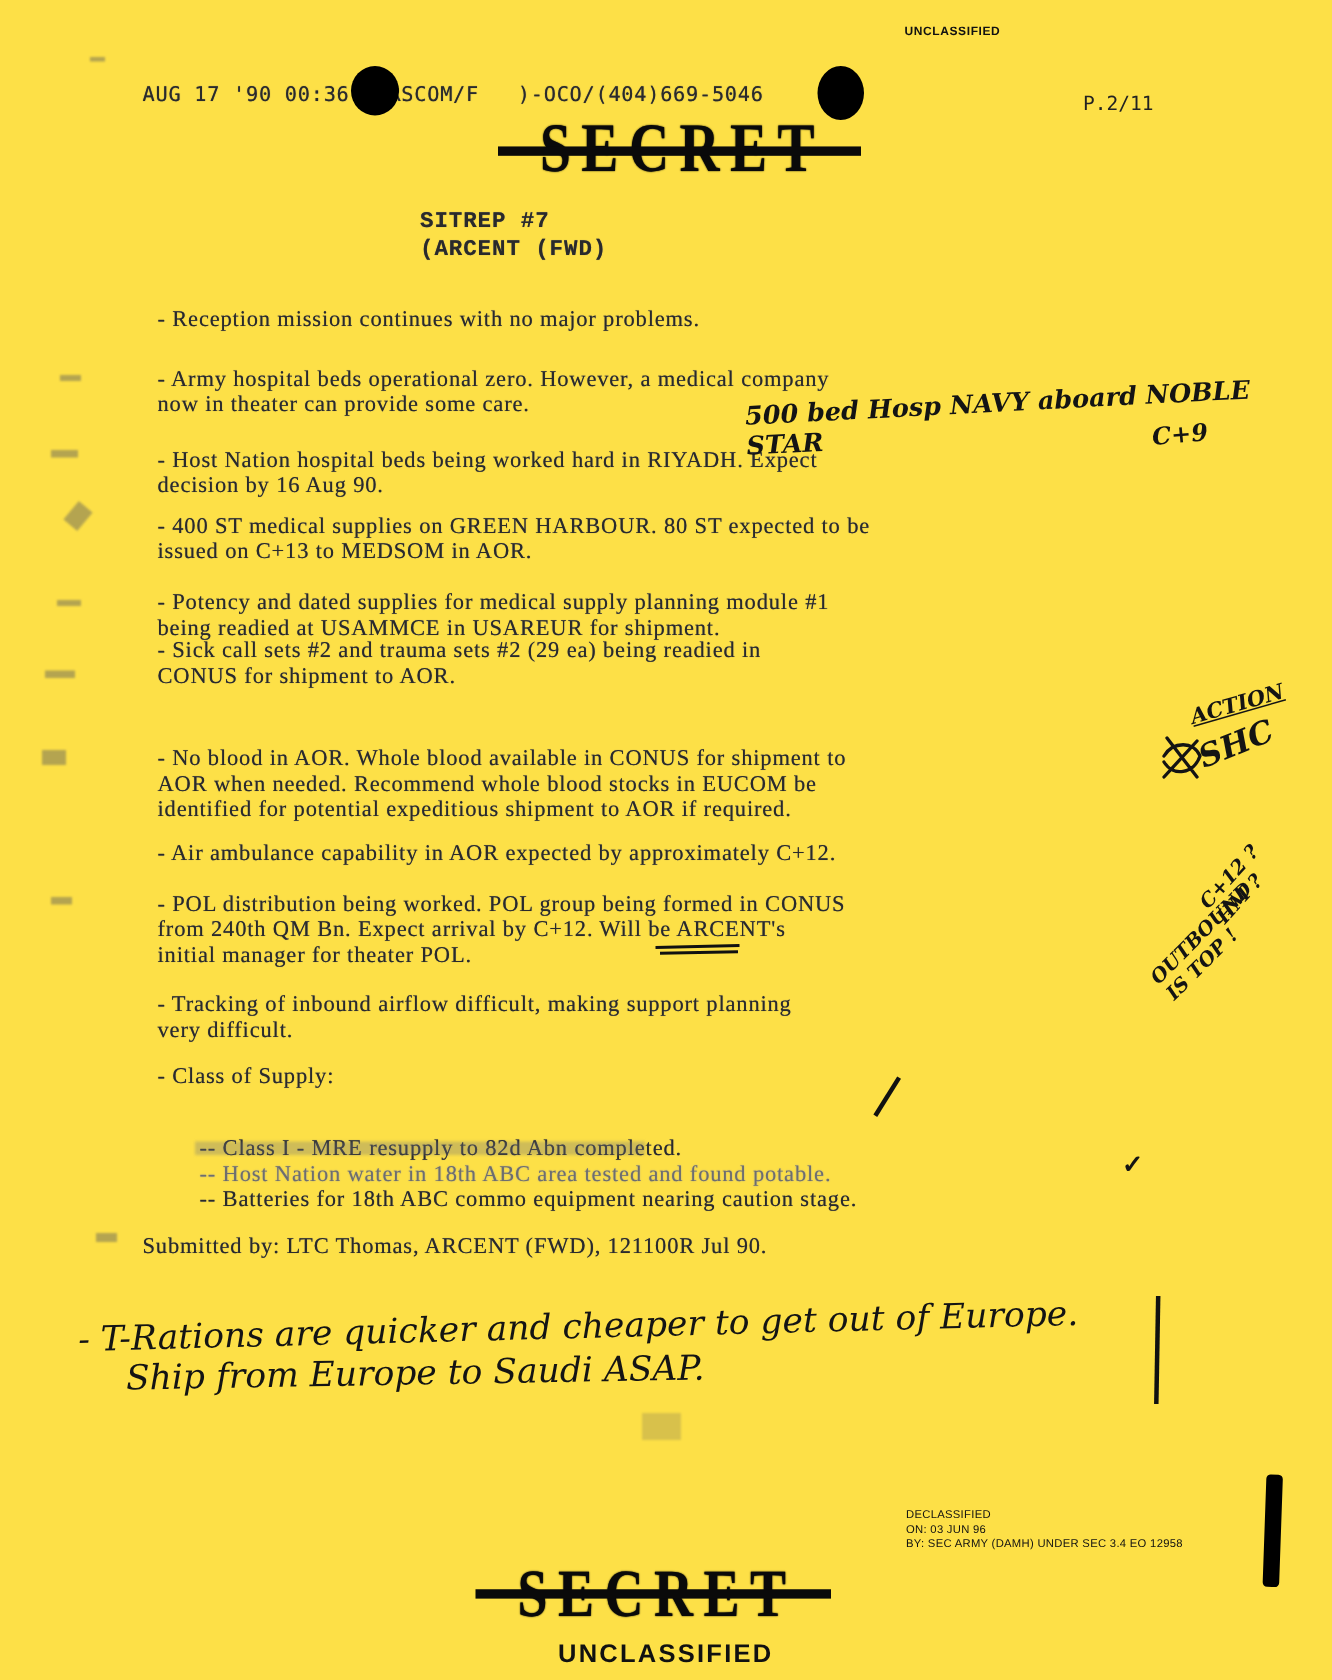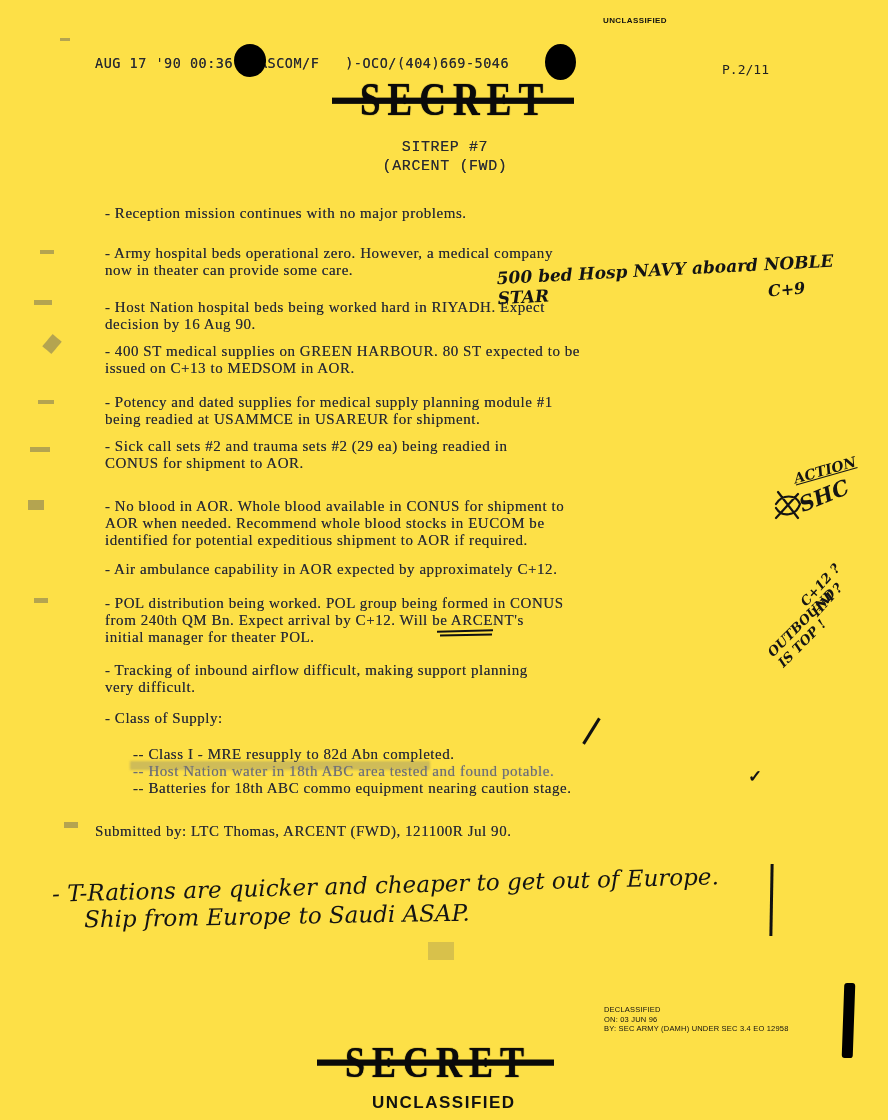--- a/index.html
+++ b/index.html
@@ -36,31 +36,31 @@
     position:absolute;left:-28px;right:-34px;top:46%;height:5px;background:#0a0a0a;
   }
   .secret.top{left:360px;top:78px;width:180px;font-size:37px;}
   .secret.bottom{left:345px;top:1041px;width:175px;font-size:36px;}
   .bottom-unclass{
     position:absolute;left:372px;top:1093px;
     font-size:17px;font-weight:bold;color:#111;letter-spacing:1.5px;
   }
   
   .title-block{
-    position:absolute;left:280px;top:138px;width:330px;text-align:center;
+    position:absolute;left:280px;top:138px;width:330px;
     font-family:"Liberation Mono",monospace;font-size:15px;color:#2a2a2a;
-    line-height:19px;letter-spacing:.6px;text-shadow:0 0 .5px #666;
+    line-height:19px;letter-spacing:.6px;text-shadow:0 0 .5px #666;font-weight:bold;
   }
   .para{
     position:absolute;left:105px;width:680px;
     font-family:Liberation Serif, serif;font-size:15px;color:#2a2a2a;
     line-height:17px;letter-spacing:.55px;white-space:pre-line;
     text-shadow:0 0 .5px #666;
   }
-  .para.sub{left:133px;}
+  .para.sub{left:133px;margin-top:12px;}
   .para.faded{color:#6e6e6e;text-shadow:0 0 1px #999;}
   .submitted{left:95px;}
   
   .hand{
     position:absolute;font-family:"DejaVu Serif",serif;font-style:italic;
     color:#141414;white-space:pre-line;
   }
   .hw-navy{left:497px;top:258px;font-size:17px;transform:rotate(-3deg);font-weight:bold;}
   .hw-c9{left:768px;top:280px;font-size:16px;font-weight:bold;transform:rotate(-5deg);}
   .hw-action{left:793px;top:462px;font-size:14px;font-weight:bold;
@@ -112,21 +112,21 @@
 
   <div class="para" style="top:205px">- Reception mission continues with no major problems.</div>
   <div class="para" style="top:245px">- Army hospital beds operational zero.  However, a medical company
 now in theater can provide some care.</div>
   <div class="para" style="top:299px">- Host Nation hospital beds being worked hard in RIYADH.  Expect
 decision by 16 Aug 90.</div>
   <div class="para" style="top:343px">- 400 ST medical supplies on GREEN HARBOUR.  80 ST expected to be
 issued on C+13 to MEDSOM in AOR.</div>
   <div class="para" style="top:394px">- Potency and dated supplies for medical supply planning module #1
 being readied at USAMMCE in USAREUR for shipment.</div>
-  <div class="para" style="top:438px">- Sick call sets #2 and trauma sets #2 (29 ea) being readied in
+  <div class="para" style="top:426px">- Sick call sets #2 and trauma sets #2 (29 ea) being readied in
 CONUS for shipment to AOR.</div>
   <div class="para" style="top:498px">- No blood in AOR.  Whole blood available in CONUS for shipment to
 AOR when needed.  Recommend whole blood stocks in EUCOM be
 identified for potential expeditious shipment to AOR if required.</div>
   <div class="para" style="top:561px">- Air ambulance capability in AOR expected by approximately C+12.</div>
   <div class="para" style="top:595px">- POL distribution being worked.  POL group being formed in CONUS
 from 240th QM Bn.  Expect arrival by C+12.  Will be ARCENT's
 initial manager for theater POL.</div>
   <div class="para" style="top:662px">- Tracking of inbound airflow difficult, making support planning
 very difficult.</div>

